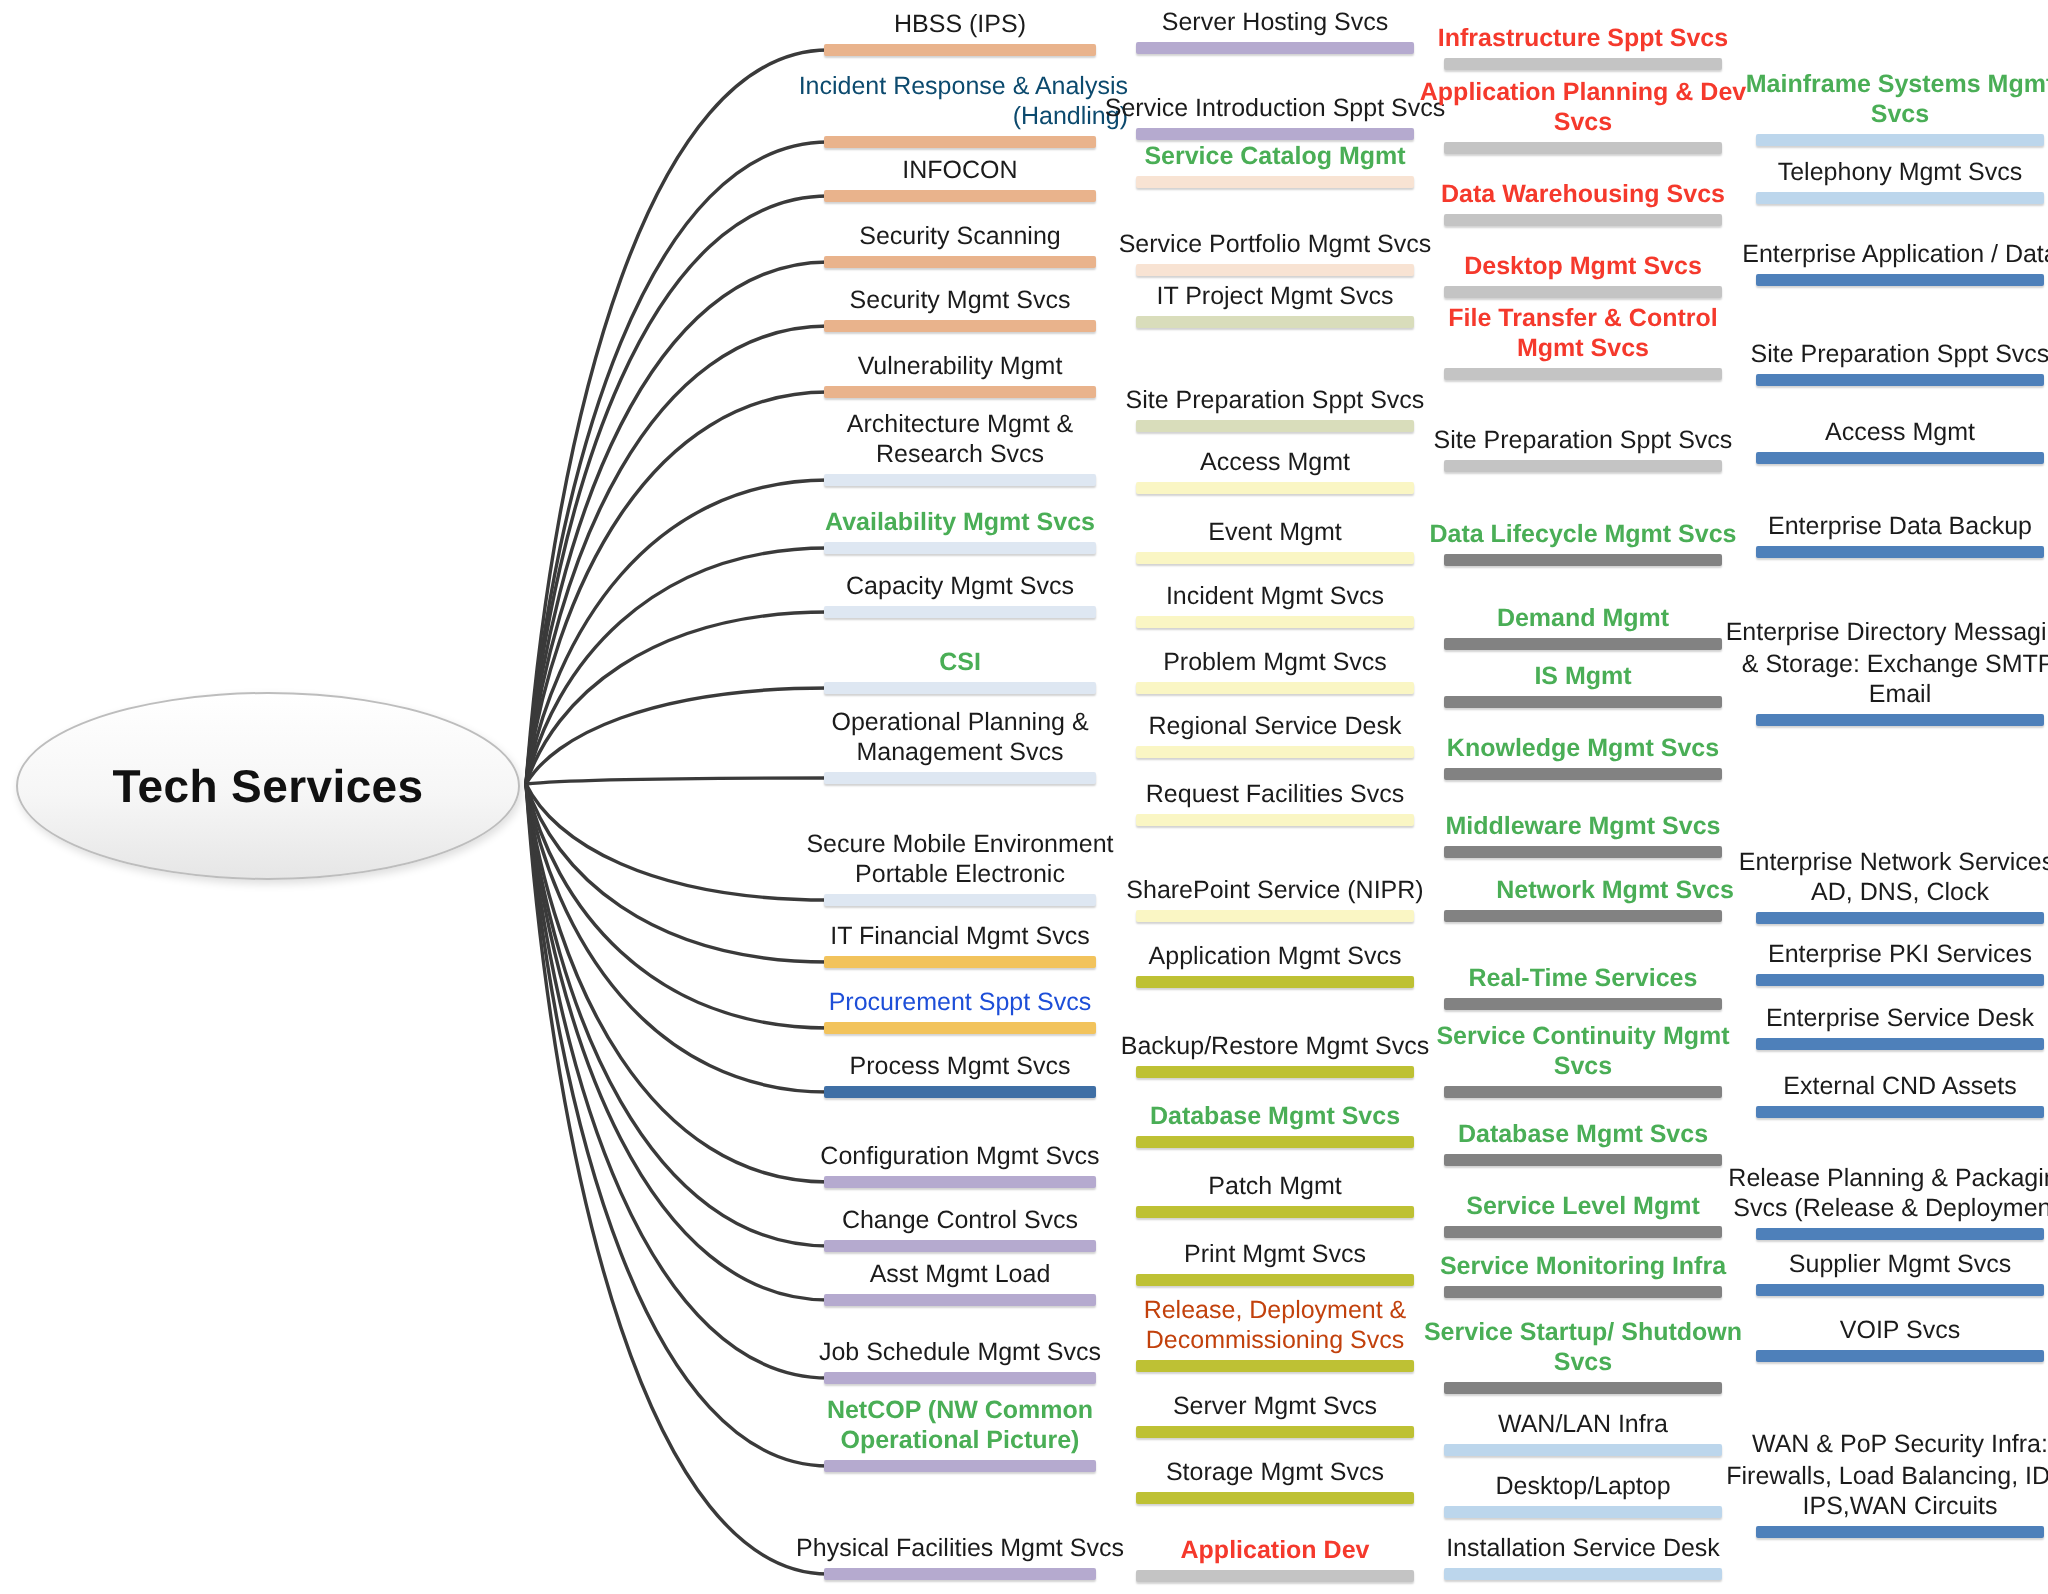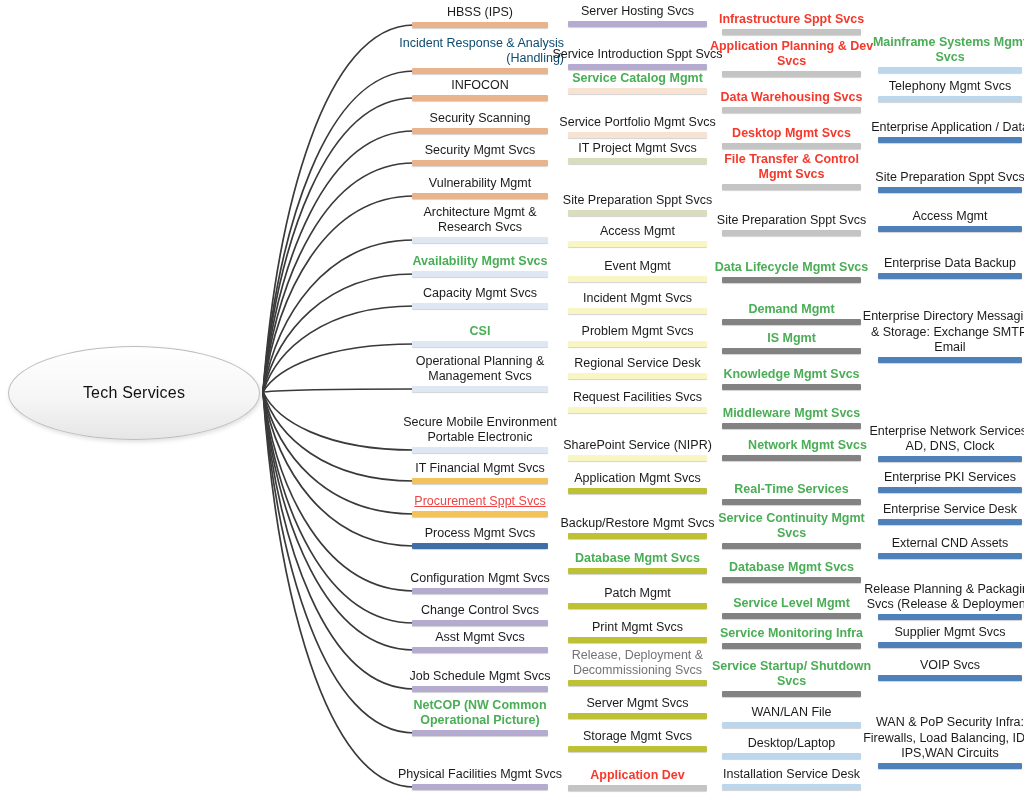--- a/index.html
+++ b/index.html
@@ -8,21 +8,21 @@
     font-family:"Liberation Sans","DejaVu Sans",sans-serif;
   }
   #stage{position:absolute;inset:0;width:1024px;height:797px;}
   #curves{position:absolute;left:0;top:0;width:1024px;height:797px;}
   .root-node{
     position:absolute;left:8px;top:346px;width:250px;height:92px;border-radius:50%;
     background:linear-gradient(180deg,#ffffff 0%,#f6f6f6 55%,#e6e6e6 100%);
     border:1px solid #bdbdbd;box-shadow:1px 2px 4px rgba(0,0,0,0.13);
     display:flex;align-items:center;justify-content:center;
   }
-  .root-label{font-size:16px;font-weight:400;color:#111;letter-spacing:0.2px;}
+  .root-label{font-size:23px;font-weight:700;color:#111;letter-spacing:0.2px;}
   .node{position:absolute;height:0;}
   .node .bar{
     position:absolute;top:0;left:0;right:0;height:6px;border-radius:1px;
     box-shadow:0 1px 1px rgba(0,0,0,0.18);
   }
   .node .label{
     position:absolute;bottom:2px;left:-16px;right:-16px;text-align:center;
     font-size:12.5px;line-height:1.22;white-space:normal;
   }
   .fw-bold{font-weight:700;}
@@ -105,37 +105,37 @@
     </div>
     <div class="node" style="left: 412px; top: 447px; width: 136px;">
       <div class="label" style="color: rgb(27, 27, 27);">Secure Mobile Environment Portable Electronic</div>
       <div class="bar" style="background: rgb(222, 231, 242);"></div>
     </div>
     <div class="node" style="left: 412px; top: 478px; width: 136px;">
       <div class="label" style="color: rgb(27, 27, 27);">IT Financial Mgmt Svcs</div>
       <div class="bar" style="background: rgb(242, 195, 92);"></div>
     </div>
     <div class="node" style="left: 412px; top: 511px; width: 136px;">
-      <div class="label" style="color: #ef4444; text-decoration: underline;">Procurement Sppt Svcs</div>
+      <div class="label" style="color: #1d4ed8;">Procurement Sppt Svcs</div>
       <div class="bar" style="background: rgb(242, 195, 92);"></div>
     </div>
     <div class="node" style="left: 412px; top: 543px; width: 136px;">
       <div class="label" style="color: rgb(27, 27, 27);">Process Mgmt Svcs</div>
       <div class="bar" style="background: rgb(63, 111, 165);"></div>
     </div>
     <div class="node" style="left: 412px; top: 588px; width: 136px;">
       <div class="label" style="color: rgb(27, 27, 27);">Configuration Mgmt Svcs</div>
       <div class="bar" style="background: rgb(181, 170, 207);"></div>
     </div>
     <div class="node" style="left: 412px; top: 620px; width: 136px;">
       <div class="label" style="color: rgb(27, 27, 27);">Change Control Svcs</div>
       <div class="bar" style="background: rgb(181, 170, 207);"></div>
     </div>
     <div class="node" style="left: 412px; top: 647px; width: 136px;">
-      <div class="label" style="color: rgb(27, 27, 27);">Asst Mgmt Svcs</div>
+      <div class="label" style="color: rgb(27, 27, 27);">Asst Mgmt Load</div>
       <div class="bar" style="background: rgb(181, 170, 207);"></div>
     </div>
     <div class="node" style="left: 412px; top: 686px; width: 136px;">
       <div class="label" style="color: rgb(27, 27, 27);">Job Schedule Mgmt Svcs</div>
       <div class="bar" style="background: rgb(181, 170, 207);"></div>
     </div>
     <div class="node" style="left: 412px; top: 730px; width: 136px;">
       <div class="label fw-bold" style="color: rgb(74, 174, 86);">NetCOP (NW Common Operational Picture)</div>
       <div class="bar" style="background: rgb(181, 170, 207);"></div>
     </div>
@@ -209,21 +209,21 @@
     </div>
     <div class="node" style="left: 568px; top: 603px; width: 139px;">
       <div class="label" style="color: rgb(27, 27, 27); margin-top: 44px;">Patch Mgmt</div>
       <div class="bar" style="background: rgb(190, 193, 52);"></div>
     </div>
     <div class="node" style="left: 568px; top: 637px; width: 139px;">
       <div class="label" style="color: rgb(27, 27, 27);">Print Mgmt Svcs</div>
       <div class="bar" style="background: rgb(190, 193, 52);"></div>
     </div>
     <div class="node" style="left: 568px; top: 680px; width: 139px;">
-      <div class="label" style="color: #737373;">Release, Deployment &amp; Decommissioning Svcs</div>
+      <div class="label" style="color: #c2410c;">Release, Deployment &amp; Decommissioning Svcs</div>
       <div class="bar" style="background: rgb(190, 193, 52);"></div>
     </div>
     <div class="node" style="left: 568px; top: 713px; width: 139px;">
       <div class="label" style="color: rgb(27, 27, 27);">Server Mgmt Svcs</div>
       <div class="bar" style="background: rgb(190, 193, 52);"></div>
     </div>
     <div class="node" style="left: 568px; top: 746px; width: 139px;">
       <div class="label" style="color: rgb(27, 27, 27);">Storage Mgmt Svcs</div>
       <div class="bar" style="background: rgb(190, 193, 52);"></div>
     </div>
@@ -297,21 +297,21 @@
     </div>
     <div class="node" style="left: 722px; top: 643px; width: 139px;">
       <div class="label fw-bold" style="color: rgb(74, 174, 86);">Service Monitoring Infra</div>
       <div class="bar" style="background: rgb(130, 130, 130);"></div>
     </div>
     <div class="node" style="left: 722px; top: 691px; width: 139px;">
       <div class="label fw-bold" style="color: rgb(74, 174, 86);">Service Startup/ Shutdown Svcs</div>
       <div class="bar" style="background: rgb(130, 130, 130);"></div>
     </div>
     <div class="node" style="left: 722px; top: 722px; width: 139px;">
-      <div class="label" style="color: rgb(27, 27, 27);">WAN/LAN File</div>
+      <div class="label" style="color: rgb(27, 27, 27);">WAN/LAN Infra</div>
       <div class="bar" style="background: rgb(188, 214, 236);"></div>
     </div>
     <div class="node" style="left: 722px; top: 753px; width: 139px;">
       <div class="label" style="color: rgb(27, 27, 27);">Desktop/Laptop</div>
       <div class="bar" style="background: rgb(188, 214, 236);"></div>
     </div>
     <div class="node" style="left: 722px; top: 784px; width: 139px;">
       <div class="label" style="color: rgb(27, 27, 27);">Installation Service Desk</div>
       <div class="bar" style="background: rgb(188, 214, 236);"></div>
     </div>

